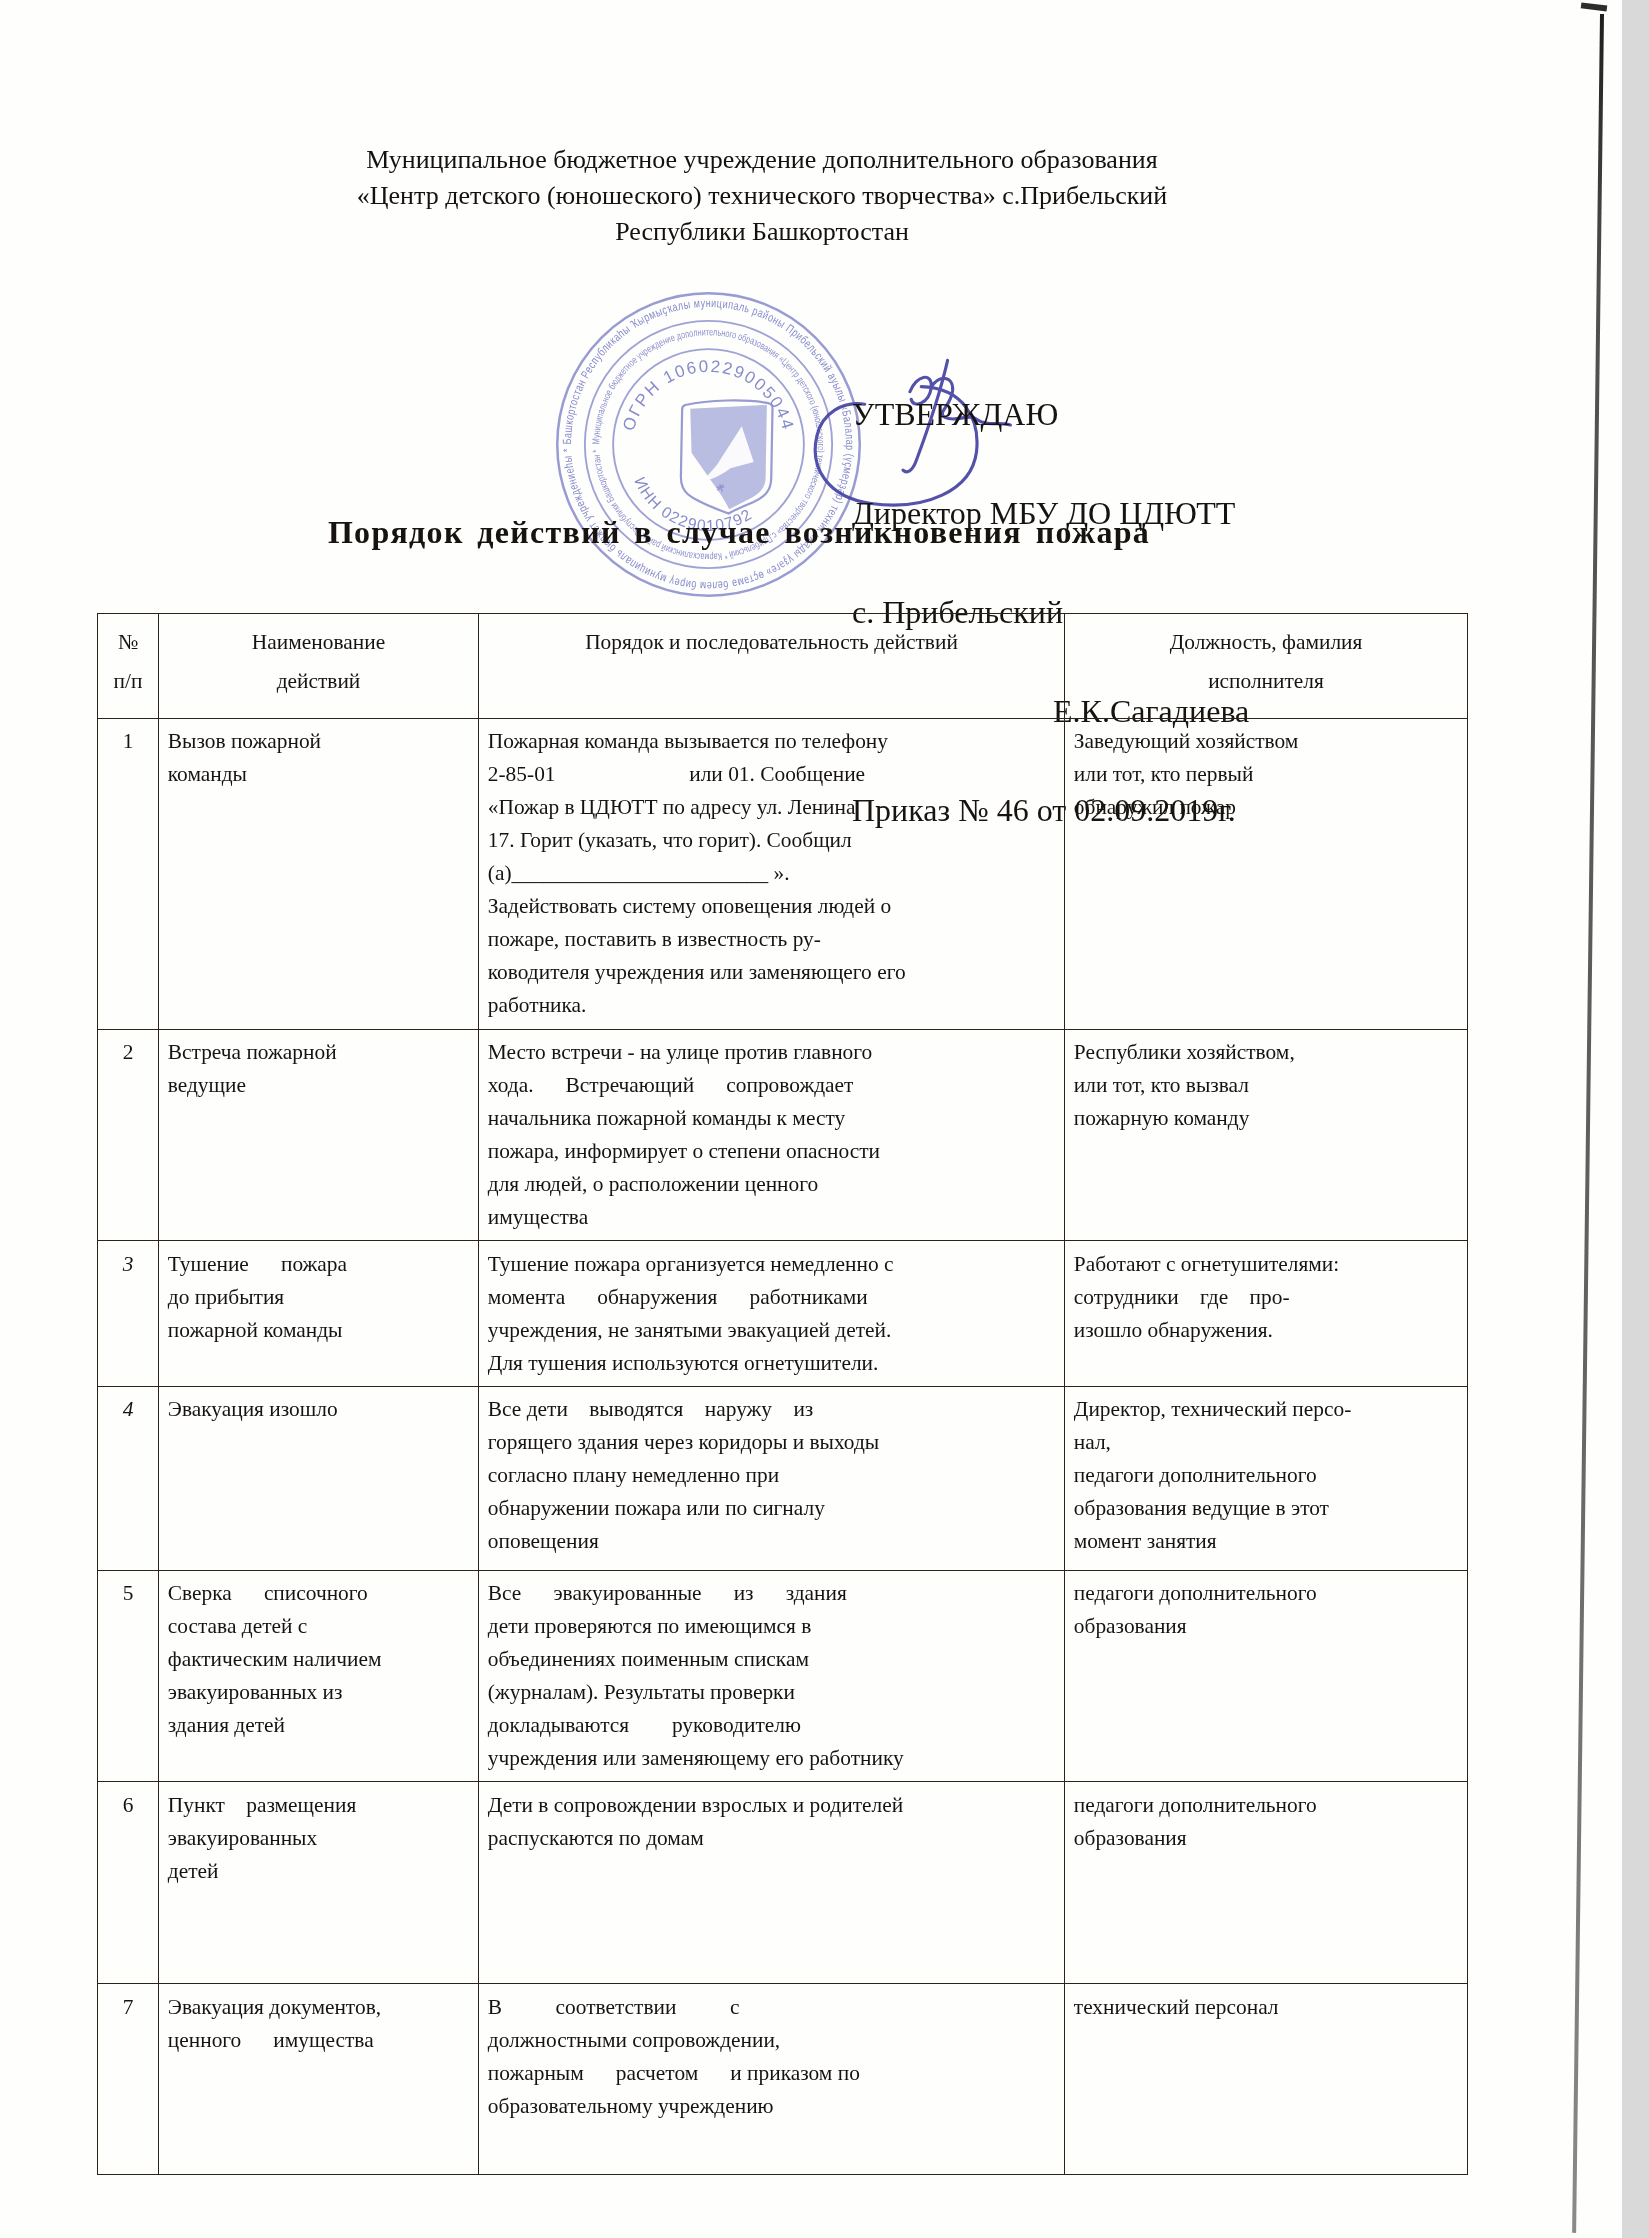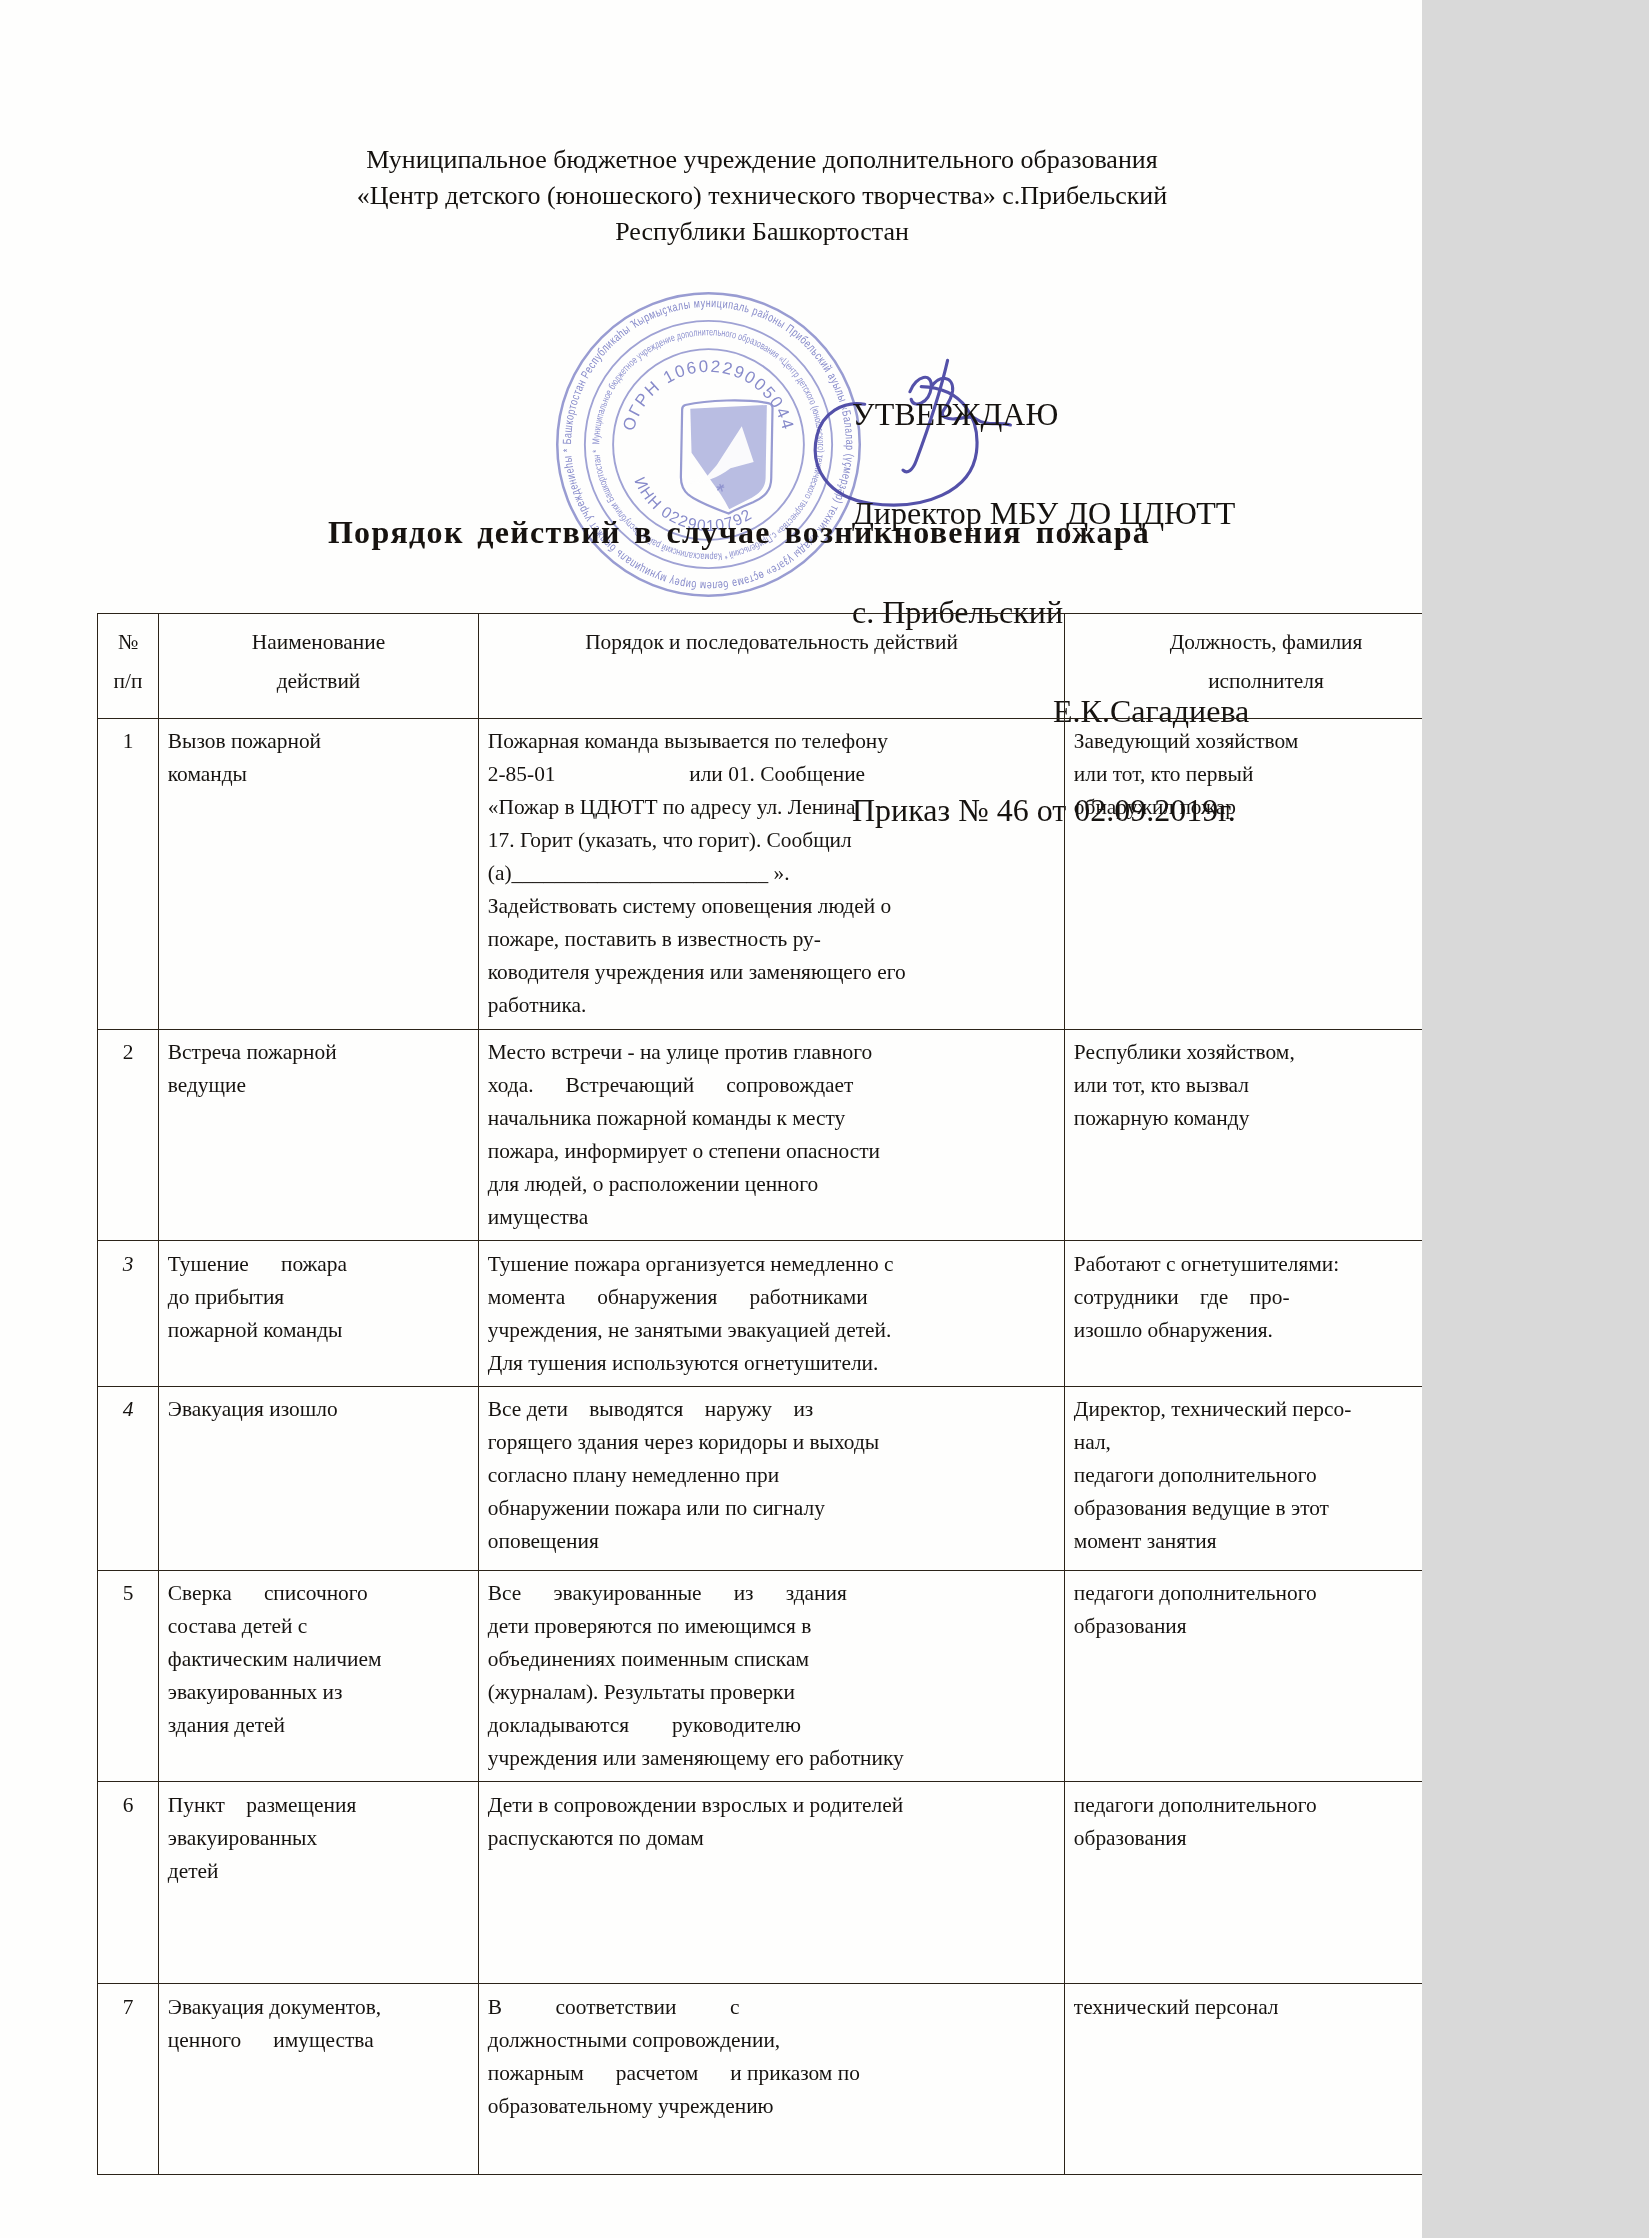--- a/index.html
+++ b/index.html
@@ -1,18 +1,18 @@
 <!DOCTYPE html>
 <html style="font-size:10px"><head>
 <meta charset="utf-8">
 <style>
   html,body{margin:0;padding:0;background:#d9d9d9;}
   .page{
     position:relative;
-    width:1422px;height:2239px;
+    width:1622px;height:2239px;
     background:#fefefdff;
     font-family:"Liberation Serif", serif;
     color:#161310;
     overflow:hidden;
   }
   
   .doc-header{
     position:absolute;top:142px;left:0;width:1524px;
     text-align:center;font-size:26px;line-height:36px;
     color:#14110e;

